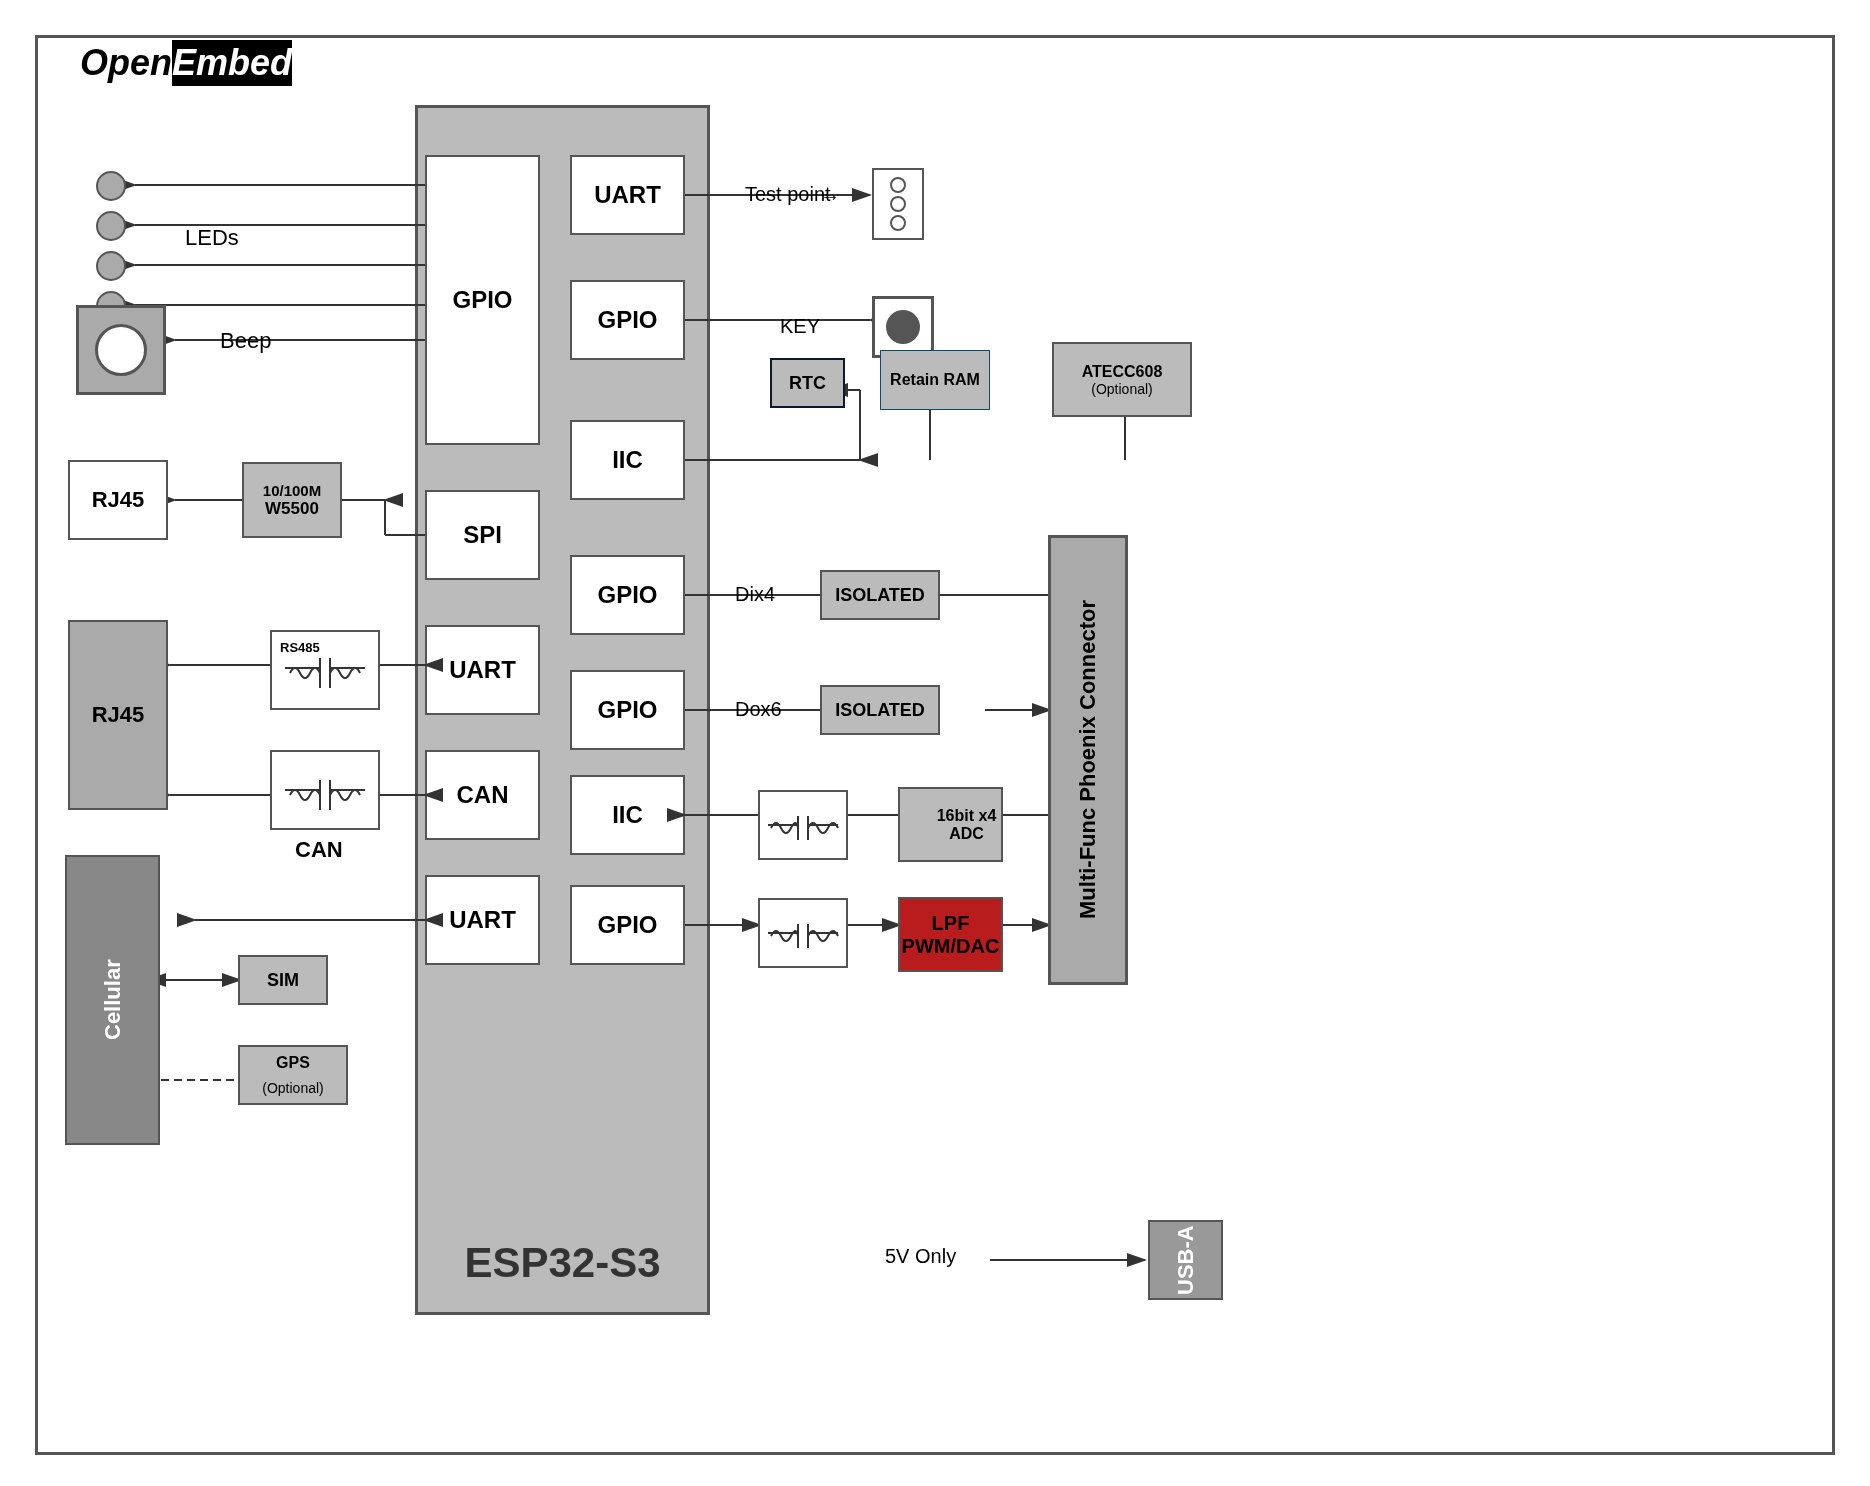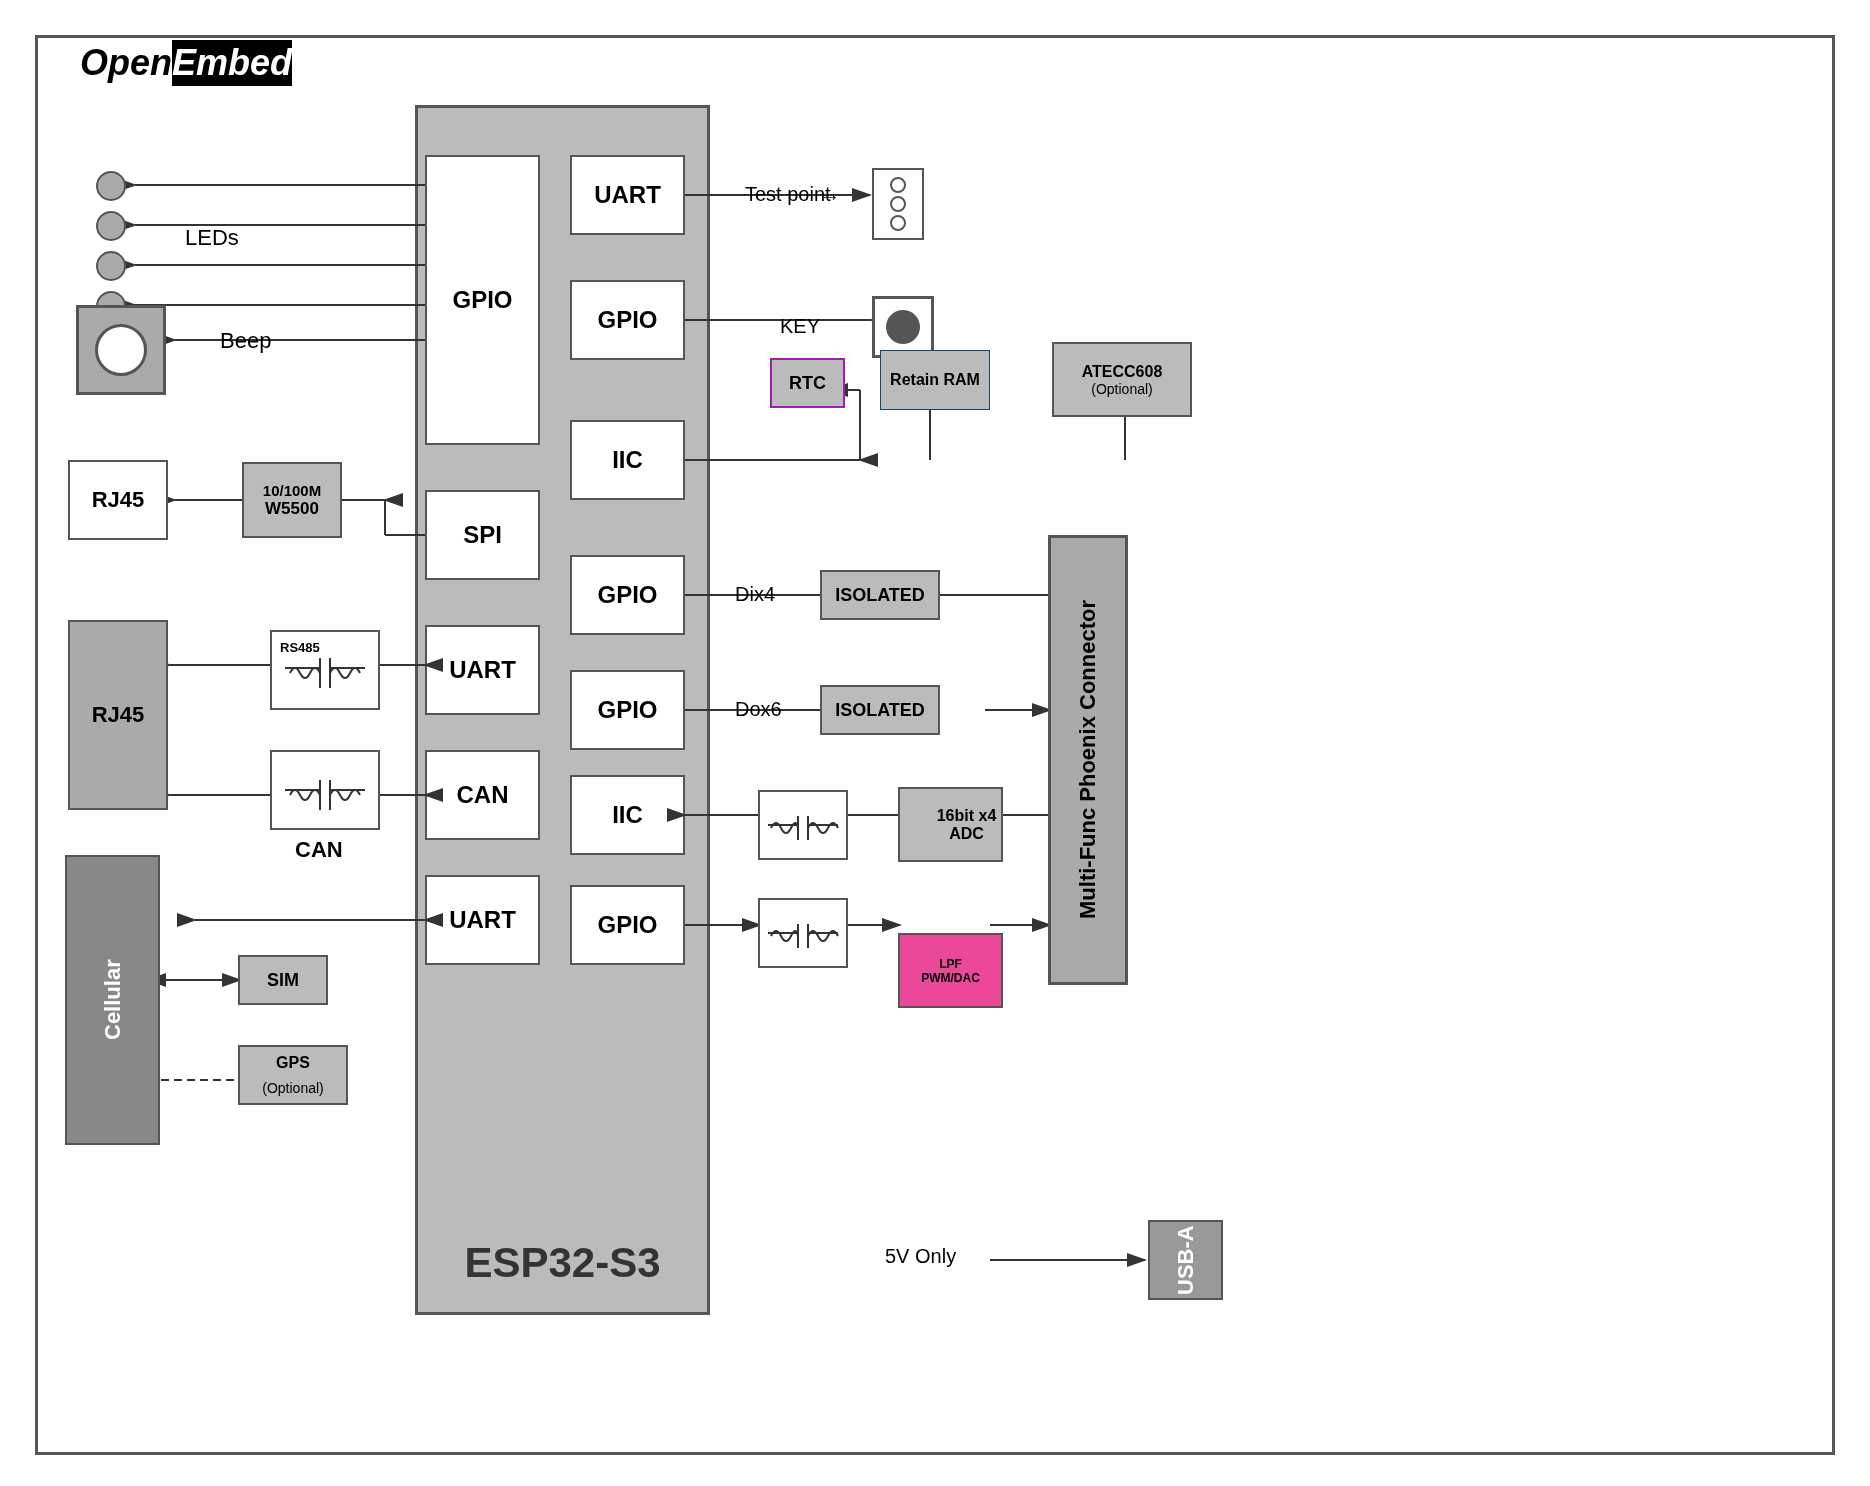--- a/index.html
+++ b/index.html
@@ -166,21 +166,21 @@
       align-items: center;
       justify-content: center;
       font-size: 16px;
       font-weight: bold;
       text-align: center;
       gap: 8px;
     }
 
     .rtc-box {
       position: absolute;
-      border: 2px solid #a21caf;
+      border: 2px solid #0f172a;
       background: #bbb;
       display: flex;
       align-items: center;
       justify-content: center;
       font-size: 18px;
       font-weight: bold;
     }
 
     .retainram-box {
       position: absolute;
@@ -191,29 +191,28 @@
       align-items: center;
       justify-content: center;
       font-size: 16px;
       font-weight: bold;
       text-align: center;
     }
 
     .lpf-box {
       position: absolute;
       border: 2px solid #555;
-      background: #ec4899;
-      display: flex;
-      flex-direction: column;
-      align-items: center;
-      justify-content: center;
-      font-size: 12px;
-      font-weight: bold;
-      text-align: center;
-      margin-top: 36px;
+      background: #b91c1c;
+      display: flex;
+      flex-direction: column;
+      align-items: center;
+      justify-content: center;
+      font-size: 20px;
+      font-weight: bold;
+      text-align: center;
     }
 
   </style>
 </head>
 <body>
 
 <div class="diagram">
 
   <div class="logo">
     <span class="logo-open">Open</span>

